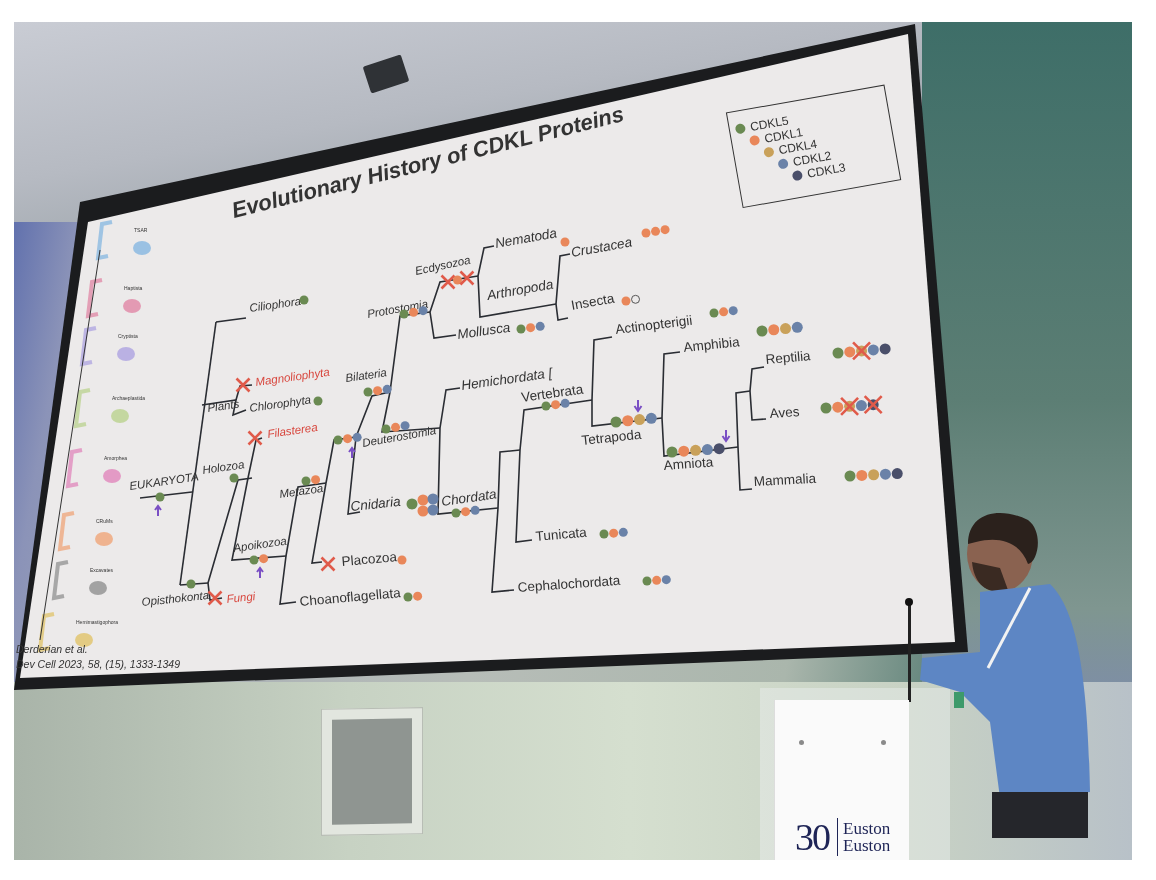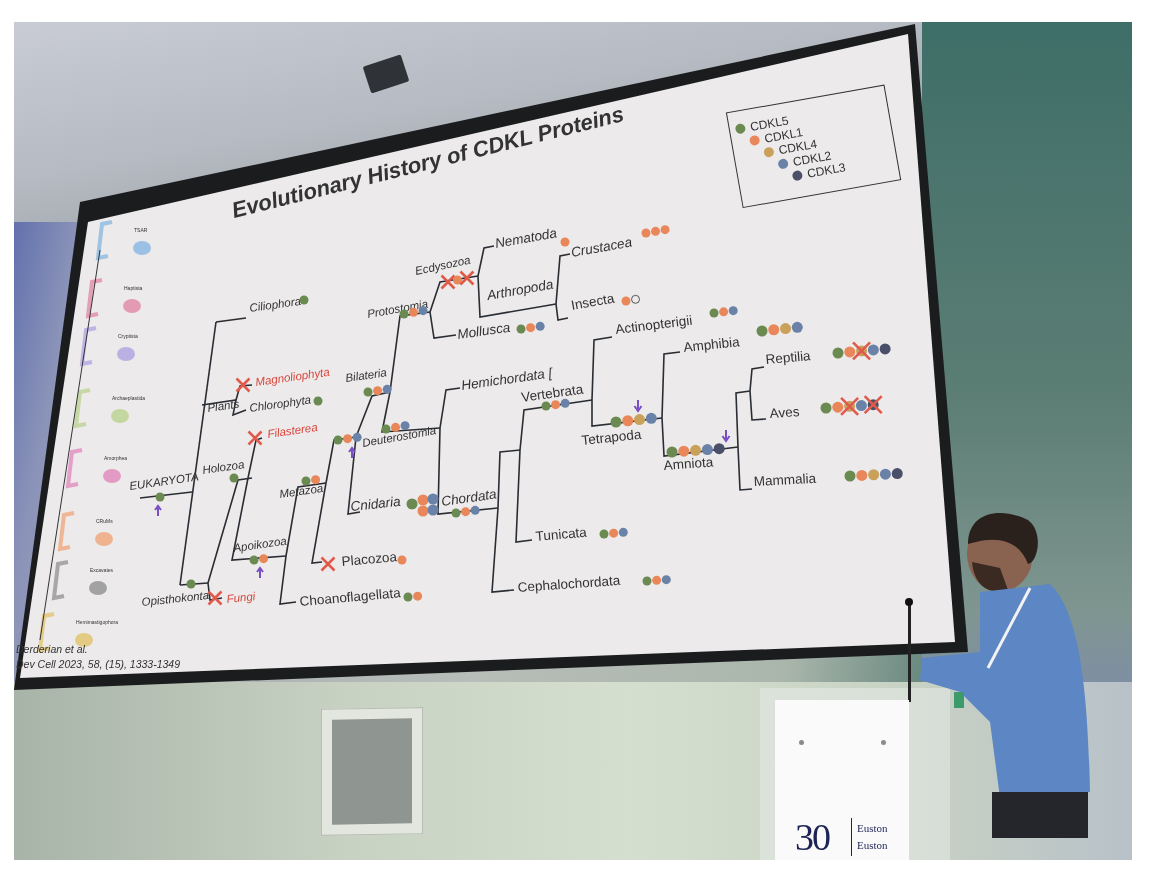--- a/index.html
+++ b/index.html
@@ -15,22 +15,22 @@
   #vent{position:absolute;left:307px;top:686px;width:100px;height:125px;background:#e2e6df;border:1px solid #b8bdb5;transform:skewY(-1deg);}
   #vent-inner{position:absolute;left:10px;top:10px;width:80px;height:105px;background:#8f9591;}
   #projector-mount{position:absolute;left:352px;top:38px;width:40px;height:28px;background:#2f3236;transform:rotate(-18deg);border-radius:2px;}
   svg#slide{position:absolute;left:0;top:0;}
   .lbl{font-family:"Liberation Sans",sans-serif;fill:#333;}
   .italic{font-style:italic;}
   .red{fill:#d8473e;}
   #podium{position:absolute;left:774px;top:700px;width:134px;height:160px;background:#fafafa;border-left:1px solid #ddd;}
   #podium-glass{position:absolute;left:760px;top:688px;width:190px;height:172px;background:rgba(235,240,240,0.45);}
   #podium-logo{position:absolute;left:20px;bottom:4px;font-family:"Liberation Serif",serif;color:#1e2456;display:flex;align-items:center;}
-  #podium-logo .num{font-size:38px;line-height:38px;letter-spacing:-2px;padding-right:22px;border-right:1px solid #1e2456;}
-  #podium-logo .words{font-size:11px;line-height:17px;padding-left:5px;}
+  #podium-logo .num{font-size:38px;line-height:38px;letter-spacing:-2px;padding-right:8px;border-right:1px solid #1e2456;}
+  #podium-logo .words{font-size:17px;line-height:17px;padding-left:5px;}
   .screw{position:absolute;top:40px;width:5px;height:5px;border-radius:50%;background:#8a8a8a;}
   #mic-stem{position:absolute;left:908px;top:602px;width:3px;height:100px;background:#222;}
   #mic-head{position:absolute;left:905px;top:598px;width:8px;height:8px;background:#111;border-radius:50%;}
   #speaker{position:absolute;left:920px;top:492px;width:180px;height:346px;}
 </style>
 </head>
 <body>
 
 <div id="scene">
   <div id="ceiling"></div>

